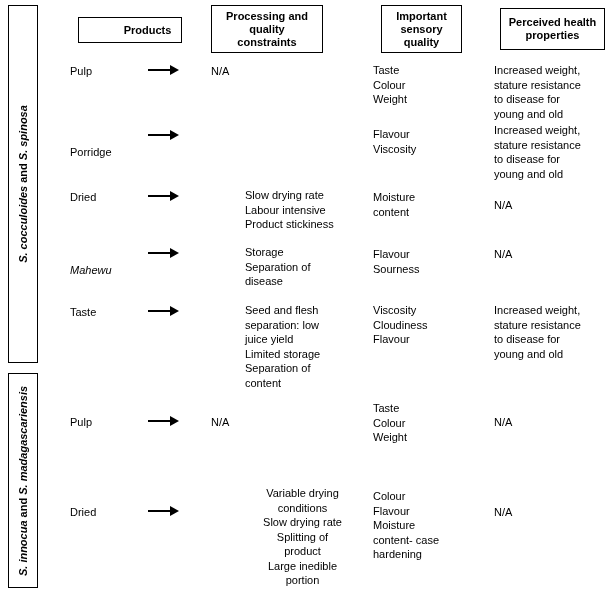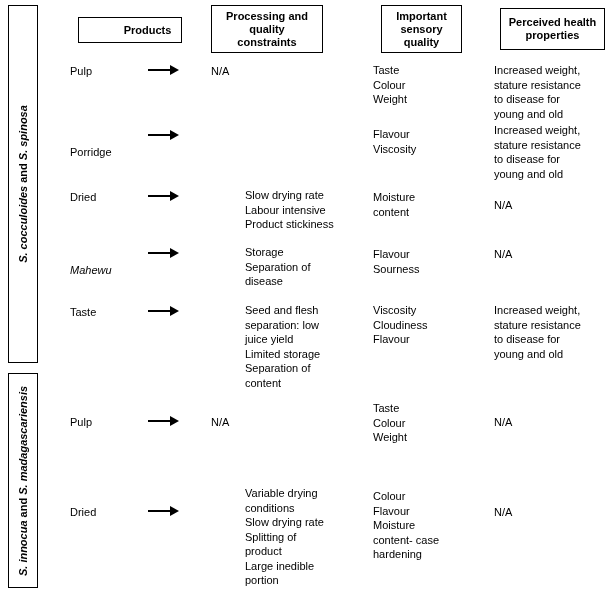--- a/index.html
+++ b/index.html
@@ -128,21 +128,21 @@
   <div class="cell center" style="left:70px; top:415px; width:90px;">Pulp</div>
   <div class="arrow" style="left:148px; top:420px;"></div>
   <div class="cell center" style="left:211px; top:415px; width:110px;">N/A</div>
   <div class="cell center" style="left:373px; top:401px; width:100px;">Taste
 Colour
 Weight</div>
   <div class="cell center" style="left:494px; top:415px; width:116px;">N/A</div>
 
   <div class="cell center" style="left:70px; top:505px; width:90px;">Dried</div>
   <div class="arrow" style="left:148px; top:510px;"></div>
-  <div class="cell left" style="left:245px; top:486px; width:115px;">Variable drying
+  <div class="cell left" style="left:245px; top:486px; width:115px;text-align:center;">Variable drying
 conditions
 Slow drying rate
 Splitting of
 product
 Large inedible
 portion</div>
   <div class="cell center" style="left:373px; top:489px; width:100px;">Colour
 Flavour
 Moisture
 content- case

